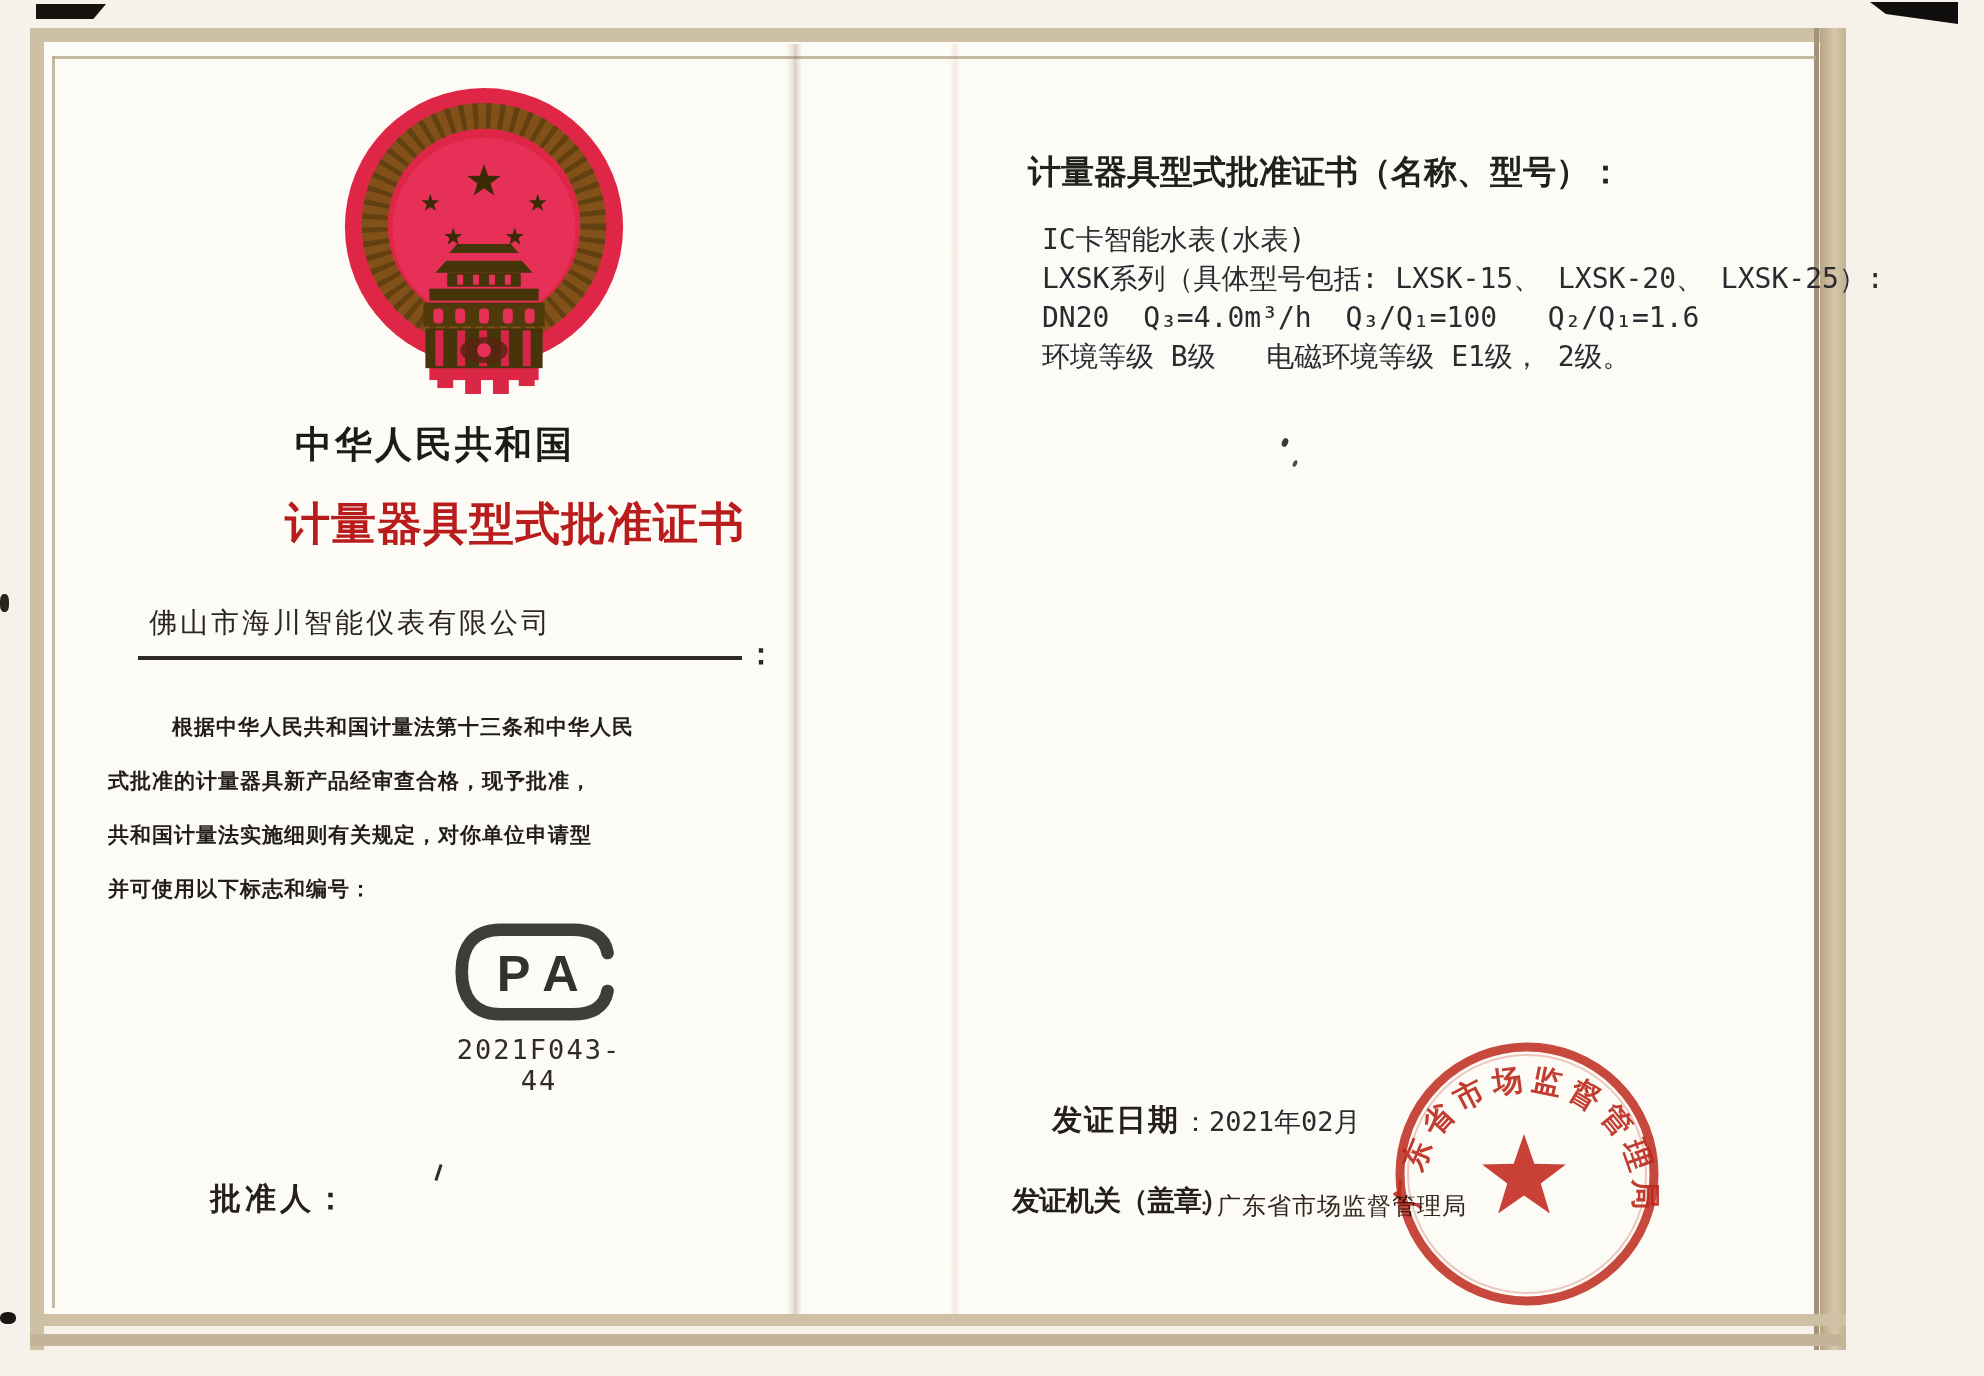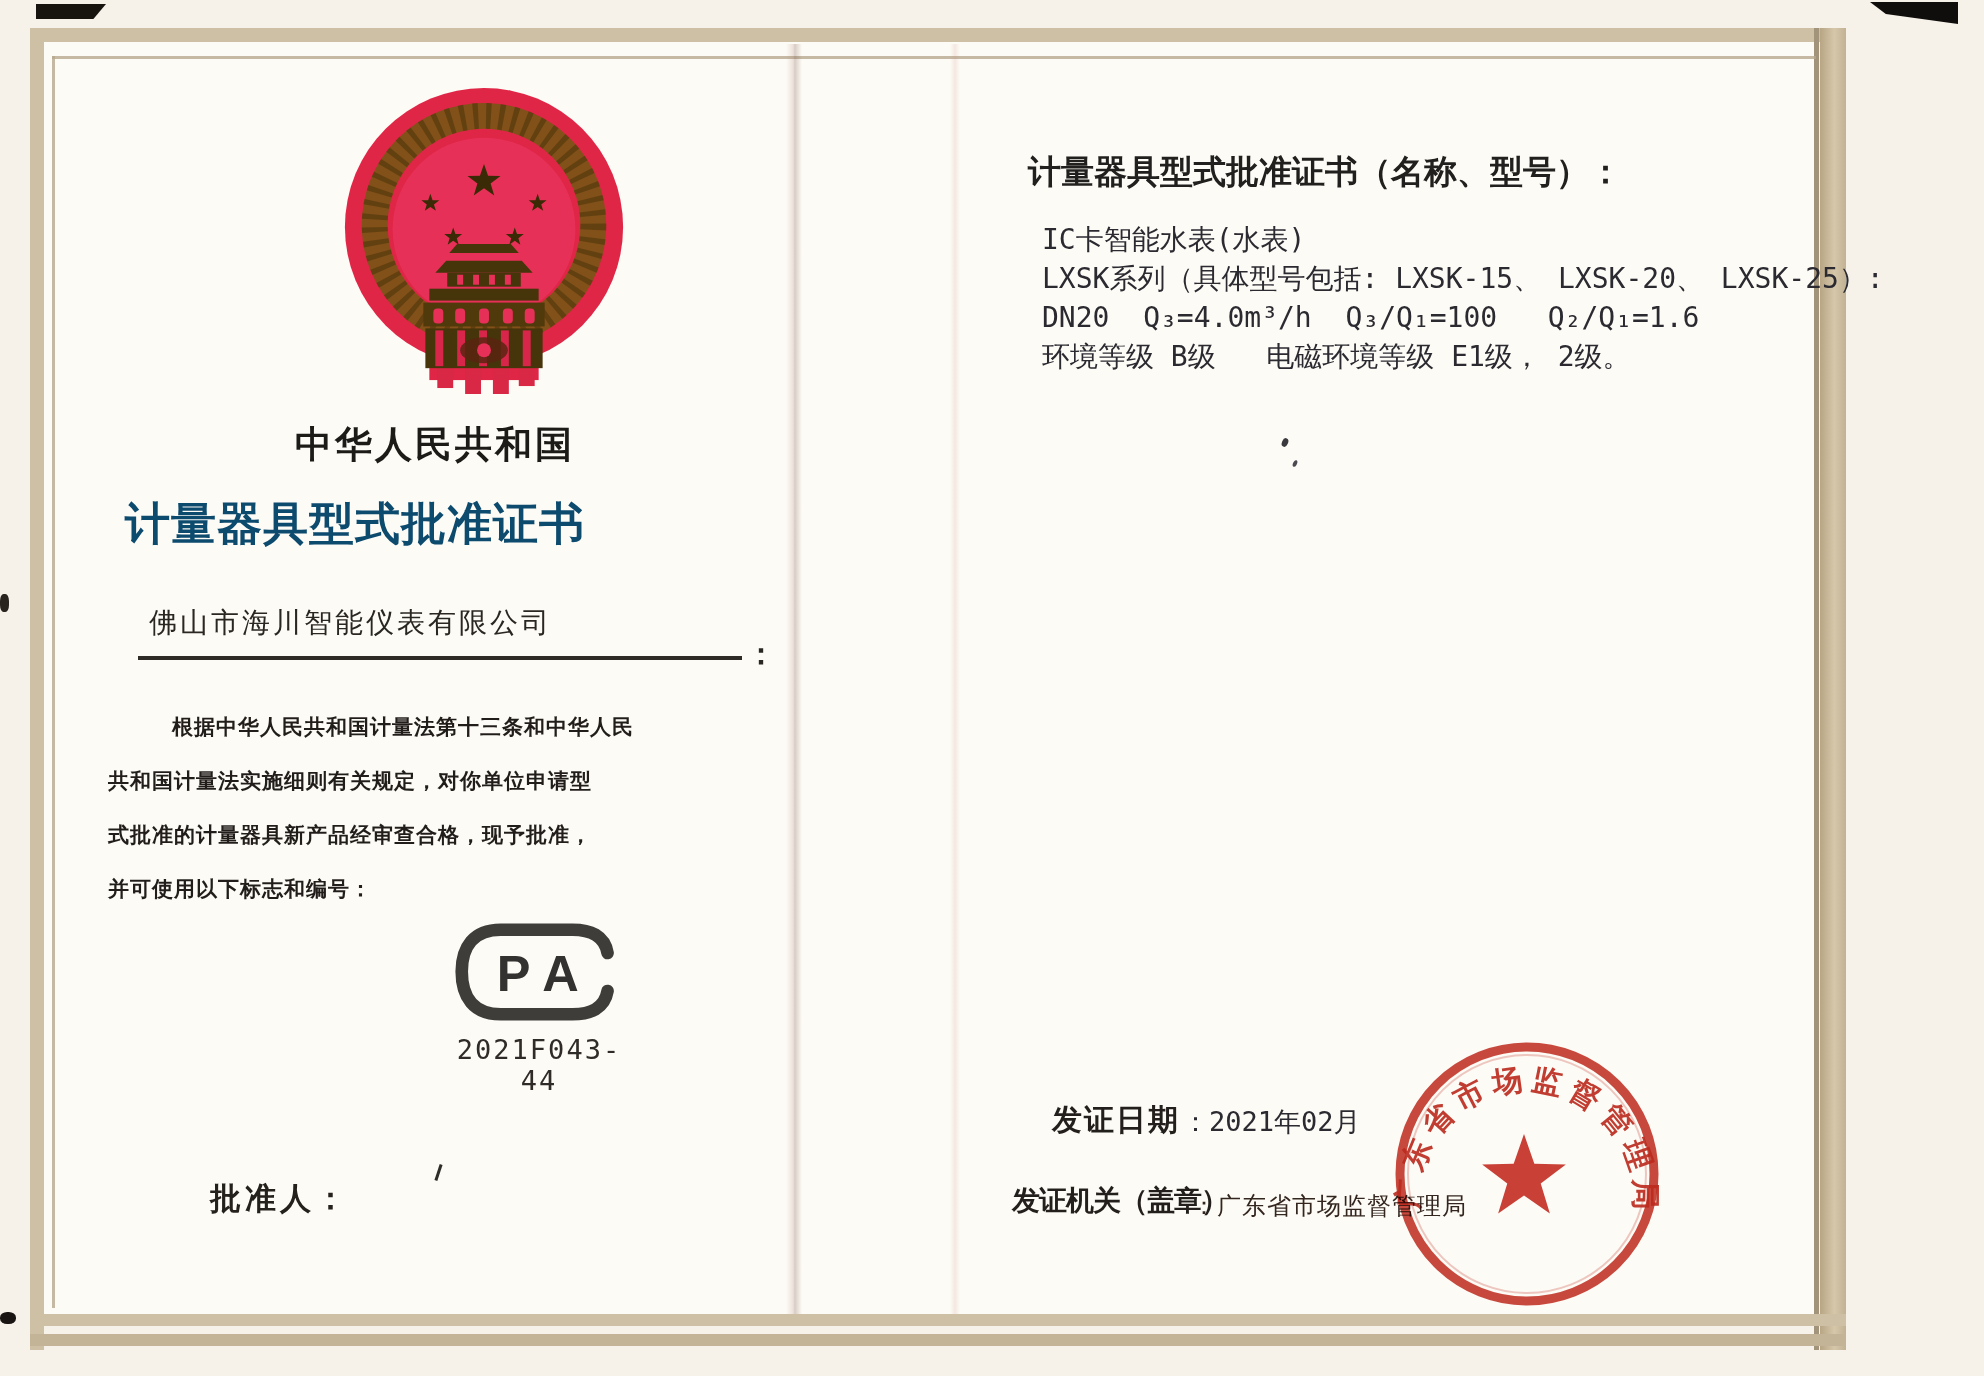--- a/index.html
+++ b/index.html
@@ -34,22 +34,22 @@
     clip-path:polygon(0 0,100% 0,100% 100%,18% 55%);}
   .speck-bl{left:0;top:1312px;width:16px;height:12px;background:#181512;border-radius:45%;}
   .speck-left{left:0;top:594px;width:9px;height:18px;background:#2a241e;border-radius:40%;}
   .tick-mark{left:437px;top:1164px;width:3px;height:17px;background:#2f2d2a;transform:rotate(18deg);}
   .ink-dot-a{left:1282px;top:438px;width:6px;height:9px;background:#3a3a3e;border-radius:50%;transform:rotate(24deg);}
   .ink-dot-b{left:1293px;top:460px;width:4px;height:7px;background:#4a4a50;border-radius:50%;transform:rotate(24deg);}
   
   .emblem{left:330px;top:80px;width:308px;height:318px;}
   .country-line{left:155px;top:420px;width:560px;text-align:center;
     font-size:37px;font-weight:700;letter-spacing:3px;color:#1d1b18;}
-  .cert-title{left:125px;top:494px;width:620px;text-align:left;
-    font-size:45px;font-weight:700;letter-spacing:1px;color:#0c4a6e;}
+  .cert-title{left:125px;top:494px;width:620px;text-align:right;
+    font-size:45px;font-weight:700;letter-spacing:1px;color:#b91c1c;}
   .company{left:140px;top:604px;font-size:28px;letter-spacing:3px;color:#2a2723;margin-left:9px;}
   .company-underline{left:138px;top:656px;width:604px;height:4px;background:#2e2a26;}
   .company-colon{left:746px;top:634px;font-size:30px;font-weight:700;color:#2a2723;}
   .body-par{left:108px;top:700px;width:660px;font-size:21px;line-height:54px;
     letter-spacing:1px;color:#201d1a;font-weight:600;}
   .body-par .l1{text-indent:64px;}
   .cpa{left:452px;top:920px;width:175px;height:104px;}
   .cpa-number{left:448px;top:1034px;width:182px;text-align:center;
     font-family:"DejaVu Sans Mono",monospace;font-size:27px;letter-spacing:2px;color:#2f2b28;}
   .approver{left:210px;top:1178px;font-size:31px;font-weight:700;letter-spacing:4px;color:#24211d;}
@@ -140,22 +140,22 @@
 
     <div class="abs country-line">中华人民共和国</div>
     <div class="abs cert-title">计量器具型式批准证书</div>
 
     <div class="abs company">佛山市海川智能仪表有限公司</div>
     <div class="abs company-underline"></div>
     <div class="abs company-colon">：</div>
 
     <div class="abs body-par">
       <div class="l1">根据中华人民共和国计量法第十三条和中华人民</div>
+      <div>式批准的计量器具新产品经审查合格，现予批准，</div>
       <div>共和国计量法实施细则有关规定，对你单位申请型</div>
-      <div>式批准的计量器具新产品经审查合格，现予批准，</div>
       <div>并可使用以下标志和编号：</div>
     </div>
 
     <svg class="abs cpa" viewBox="0 0 180 105">
       <path d="M 160,33 C 157,15 142,9 124,9 L 50,9 C 22,9 10,27 10,52 C 10,78 22,96 50,96 L 124,96 C 142,96 157,90 160,72" fill="none" stroke="#3f3d3a" stroke-width="13" stroke-linecap="round"></path>
       <text x="46" y="72" font-family="Liberation Sans, sans-serif" font-size="52" font-weight="700" letter-spacing="16" fill="#343230">PA</text>
     </svg>
     <div class="abs cpa-number">2021F043-44</div>
 
     <div class="abs approver">批准人：</div>

